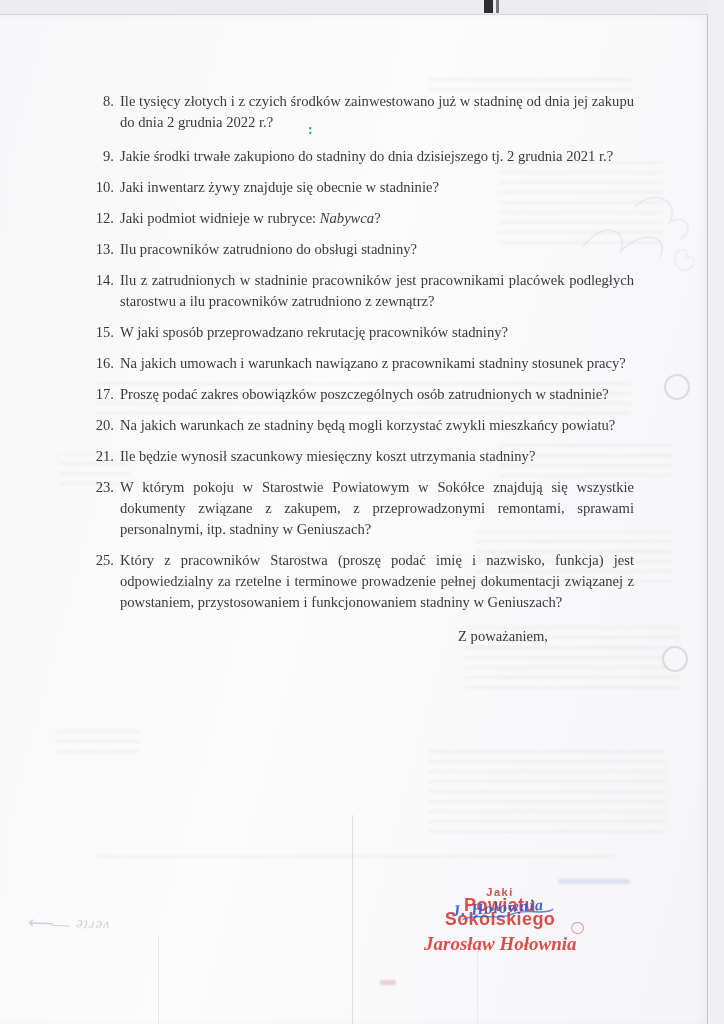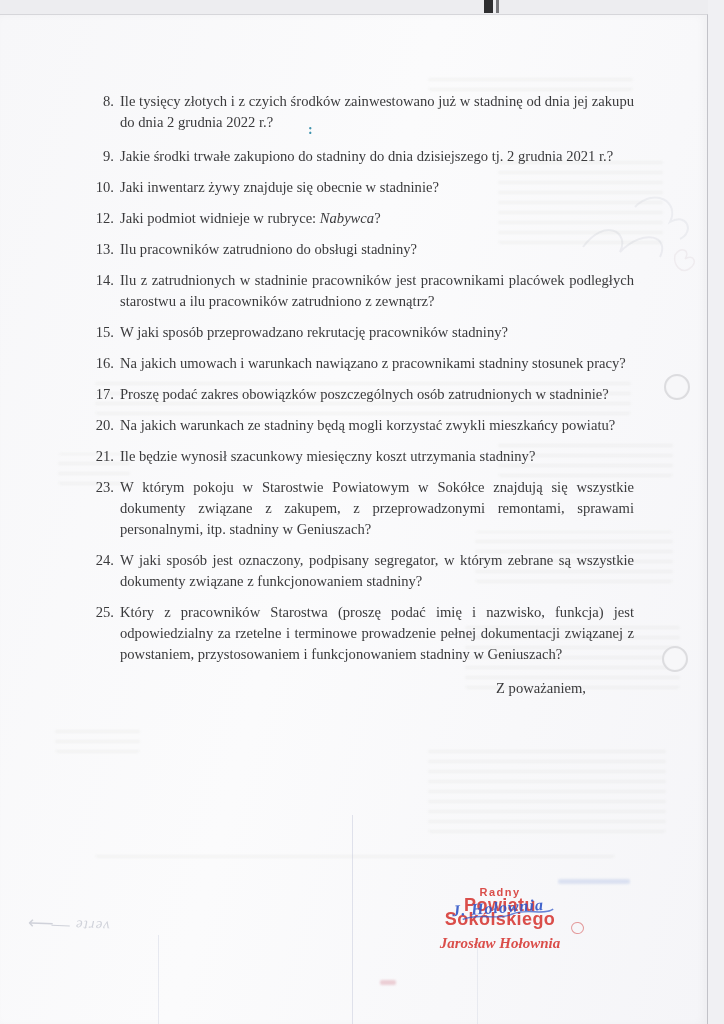--- a/index.html
+++ b/index.html
@@ -32,30 +32,30 @@
   
   .content{
     position:absolute;left:88px;top:76px;width:546px;
     color:#3a3a3c;font-size:14.6px;line-height:21px;
   }
   .q{display:flex;margin-bottom:10px}
   .q-num{flex:0 0 26px;text-align:right;margin-right:6px;white-space:nowrap}
   .q-text{flex:1;text-align:justify}
   .italic{font-style:italic}
   .closing{margin:2px 0 0 0;text-align:justify}
-  .valediction{margin:13px 48px 0 0;text-align:right}
+  .valediction{margin:13px 86px 0 0;text-align:right}
   
   .ink-mark{position:absolute;left:308px;top:107px;color:#3f93ad;font-weight:bold;font-size:14px}
   .stamp{
     position:absolute;left:424px;top:871px;width:152px;text-align:center;
     color:#d8403c;font-family:"Liberation Sans", sans-serif;opacity:.92;
   }
   .stamp-line1{font-size:11px;font-weight:bold;letter-spacing:1.5px;line-height:12px}
   .stamp-line2{font-size:18px;font-weight:bold;letter-spacing:.4px;line-height:14px}
-  .stamp-name{font-family:"Liberation Serif",serif;font-size:15px;font-weight:bold;font-style:italic;margin-top:10px;line-height:15px;white-space:nowrap}
+  .stamp-name{font-family:"Liberation Serif",serif;font-size:19px;font-weight:bold;font-style:italic;margin-top:10px;line-height:15px;white-space:nowrap}
   .signature{
     position:absolute;left:452px;top:884px;color:#3056c8;
     font-size:16px;font-style:italic;font-weight:bold;letter-spacing:1px;
     transform:rotate(-4deg);white-space:nowrap;opacity:.9;
   }
   .signature svg{position:absolute;left:8px;top:10px}
   .red-ring{position:absolute;left:571px;top:907px;width:11px;height:10px;border:1.5px solid rgba(214,80,80,.55);border-radius:50%;transform:rotate(10deg)}
   
   .pencil{
     position:absolute;left:28px;top:898px;display:flex;align-items:center;gap:7px;
@@ -147,35 +147,31 @@
   </div>
           <div class="q">
     <span class="q-num">21.</span>
     <span class="q-text"><span>Ile będzie wynosił szacunkowy miesięczny koszt utrzymania stadniny?</span></span>
   </div>
           <div class="q">
     <span class="q-num">23.</span>
     <span class="q-text"><span>W którym pokoju w Starostwie Powiatowym w Sokółce znajdują się wszystkie dokumenty związane z zakupem, z przeprowadzonymi remontami, sprawami personalnymi, itp. stadniny w Geniuszach?</span></span>
   </div>
           <div class="q">
-    <span class="q-num">24.</span>
-    <span class="q-text"><span>W jaki sposób jest oznaczony, podpisany segregator, w którym zebrane są wszystkie dokumenty związane z funkcjonowaniem stadniny?</span></span>
-  </div>
-          <div class="q">
     <span class="q-num">25.</span>
     <span class="q-text"><span>Który z pracowników Starostwa (proszę podać imię i nazwisko, funkcja) jest odpowiedzialny za rzetelne i terminowe prowadzenie pełnej dokumentacji związanej z powstaniem, przystosowaniem i funkcjonowaniem stadniny w Geniuszach?</span></span>
   </div>
         </div>
       <p class="valediction">Z poważaniem,</p>
     </div>
 
     <div class="ink-mark">:</div>
 
     <div class="stamp">
-      <div class="stamp-line1">Radny</div>
+      <div class="stamp-line1">Jaki</div>
       <div class="stamp-line2">Powiatu Sokólskiego</div>
       <div class="stamp-name">Jarosław Hołownia</div>
     </div>
 
     <div class="signature">
       <span>J. Hołownia</span>
       <svg width="95" height="14" viewBox="0 0 95 14">
         <path d="M2 8 C 20 2, 35 12, 52 6 C 68 1, 82 10, 93 4" fill="none" stroke="#3056c8" stroke-width="1.4" opacity=".8"></path>
       </svg>
     </div>

